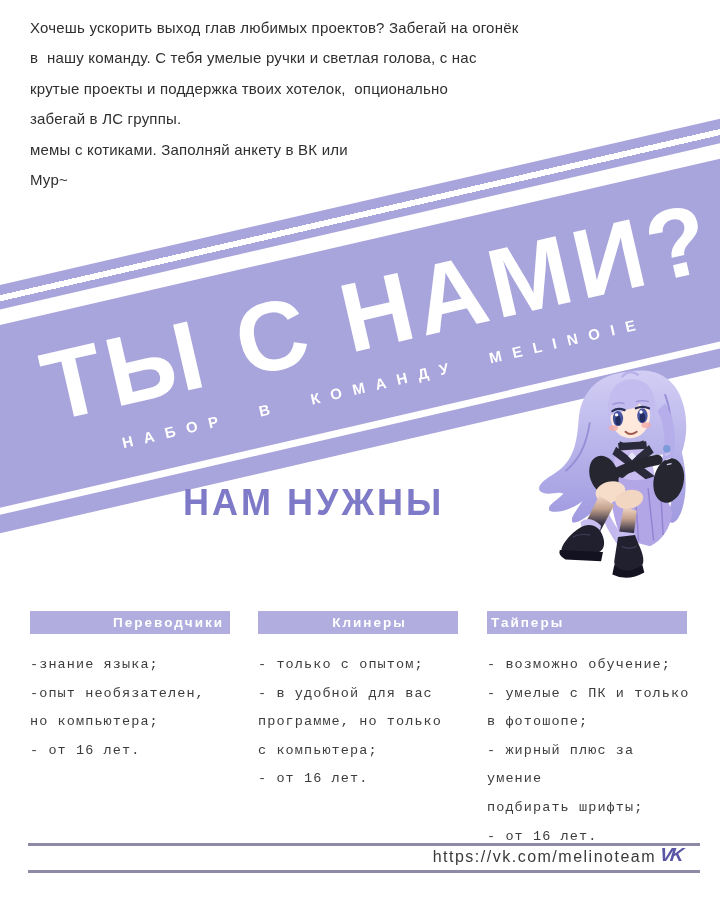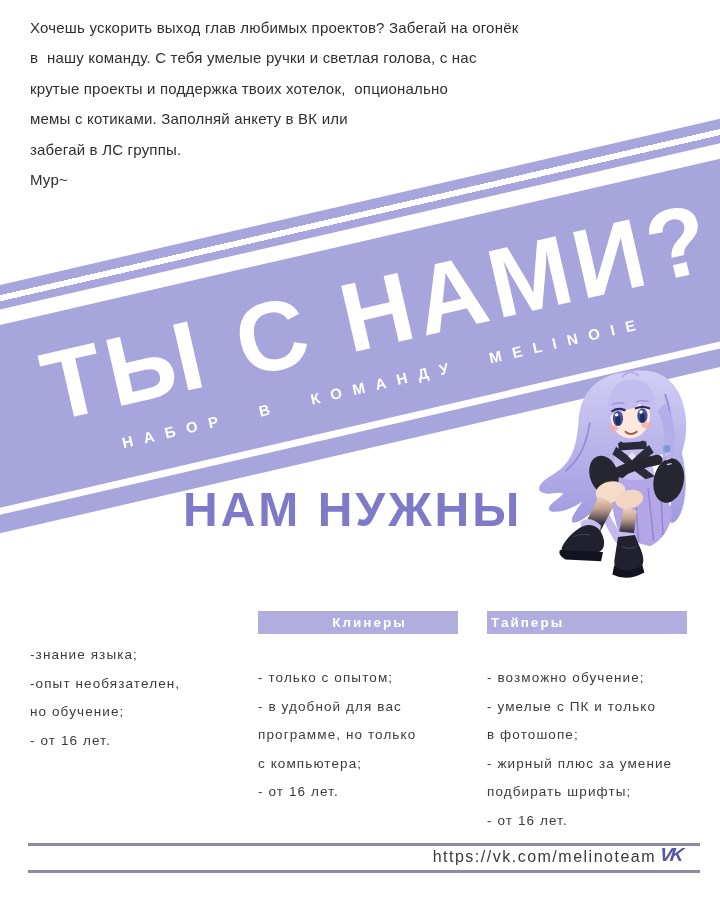--- a/index.html
+++ b/index.html
@@ -36,37 +36,37 @@
     letter-spacing:5px;white-space:nowrap;
   }
   .band-subtitle{
     margin-top:16px;padding-left:64px;color:#ffffff;font-size:15px;font-weight:bold;
     letter-spacing:11px;word-spacing:16px;white-space:nowrap;
   }
   .stripe-bottom{margin-top:7px;height:18px;width:100%;background:var(--band);}
   
   .heading{
     position:absolute;left:183px;top:482px;color:var(--accent);
-    font-size:48px;font-weight:bold;letter-spacing:3px;white-space:nowrap;
+    font-size:36px;font-weight:bold;letter-spacing:3px;white-space:nowrap;
   }
   
   .mascot{position:absolute;left:520px;top:366px;width:196px;height:216px;}
   
   .col{position:absolute;top:611px;}
   .col-1{left:30px;width:200px;}
   .col-2{left:258px;width:200px;}
   .col-3{left:487px;width:200px;}
   .col-header{
     height:23px;background:var(--bar);color:#ffffff;
     font-size:13.5px;font-weight:bold;letter-spacing:2px;line-height:23px;
   }
   .col-1 .col-header{text-align:right;padding-right:6px;}
   .col-2 .col-header{text-align:center;padding-left:23px;}
   .col-3 .col-header{text-align:left;padding-left:4px;}
-  .col-items{margin-top:30px;color:var(--text);}
+  .col-items{margin-top:17px;color:var(--text);font-family:Liberation Mono, monospace;}
   .col-1 .col-items{width:178px;}
   .col-2 .col-items{width:190px;}
   .col-3 .col-items{width:205px;}
   .req{
     font-size:13.5px;line-height:28.6px;letter-spacing:1.1px;
     white-space:pre-line;
   }
   
   .footer-line{position:absolute;left:28px;width:672px;height:3px;background:var(--line);}
   .footer-line.top{top:843px;}
@@ -83,22 +83,22 @@
 </style>
 </head>
 <body>
 
 <div class="page">
 
   <div class="intro">
     <div class="intro-line">Хочешь ускорить выход глав любимых проектов? Забегай на огонёк</div>
     <div class="intro-line">в  нашу команду. С тебя умелые ручки и светлая голова, с нас</div>
     <div class="intro-line">крутые проекты и поддержка твоих хотелок,  опционально</div>
+    <div class="intro-line">забегай в ЛС группы.</div>
     <div class="intro-line">мемы с котиками. Заполняй анкету в ВК или</div>
-    <div class="intro-line">забегай в ЛС группы.</div>
     <div class="intro-line">Мур~</div>
   </div>
 
   <div class="banner">
     <div class="stripe-top"></div>
     <div class="band">
       <div class="band-title">ТЫ С НАМИ?</div>
       <div class="band-subtitle">НАБОР В КОМАНДУ MELINOIE</div>
     </div>
     <div class="stripe-bottom"></div>
@@ -172,24 +172,25 @@
     <path d="M98,176 L118,178 L116,188 L98,186 Z" fill="#c7bdf0"></path>
 
     <path d="M60,172 C50,178 42,188 40,194 C38,202 46,206 56,204 L80,198 C88,194 86,182 80,174 C74,168 66,168 60,172 Z" fill="#20202f"></path>
     <path d="M38,196 L84,198 L82,208 L44,206 Q36,202 38,196 Z" fill="#121220"></path>
     <path d="M100,182 L96,208 C96,218 104,222 114,220 L124,214 C130,210 126,198 122,190 L118,180 Z" fill="#20202f"></path>
     <path d="M96,212 Q108,224 126,212 L128,220 Q110,230 94,222 Z" fill="#121220"></path>
     <path d="M52,182 Q60,178 70,180 M104,192 Q112,196 120,192" stroke="#3a3a52" stroke-width="1.5" fill="none"></path>
   </svg>
 
   <div class="col col-1">
+    <div class="col-header">Переводчики</div>
     <div class="col-items">
       <div class="req">-знание языка;</div>
       <div class="req">-опыт необязателен,
-но обучение;</div>
+но компьютера;</div>
       <div class="req">- от 16 лет.</div>
     </div>
   </div>
 
   <div class="col col-2">
     <div class="col-header">Клинеры</div>
     <div class="col-items">
       <div class="req">- только с опытом;</div>
       <div class="req">- в удобной для вас
 программе, но только

